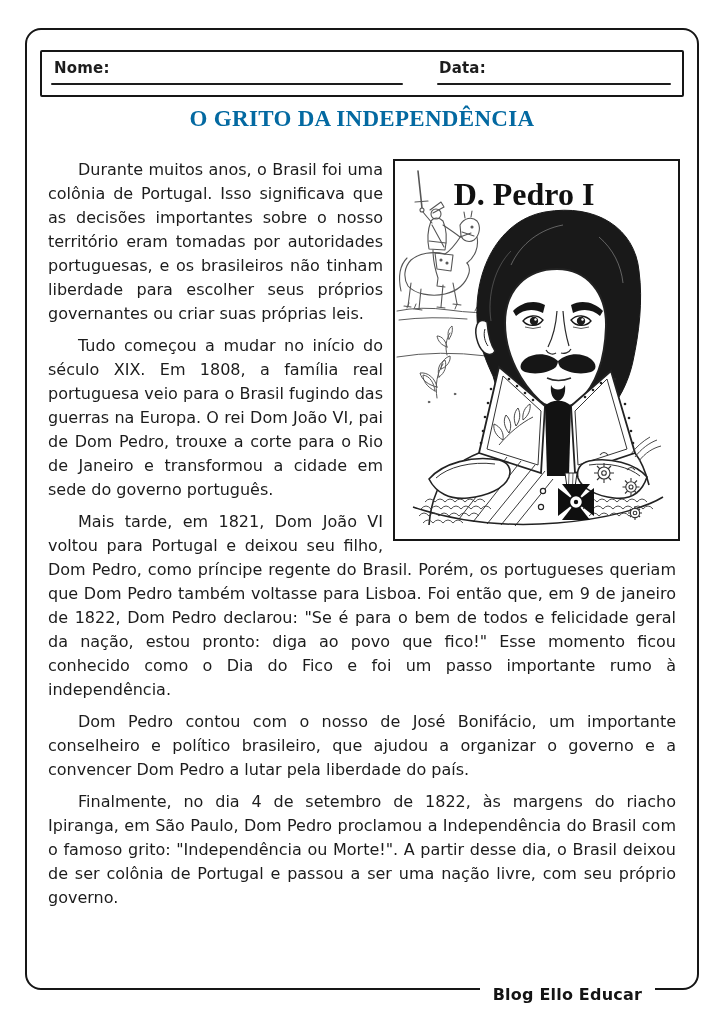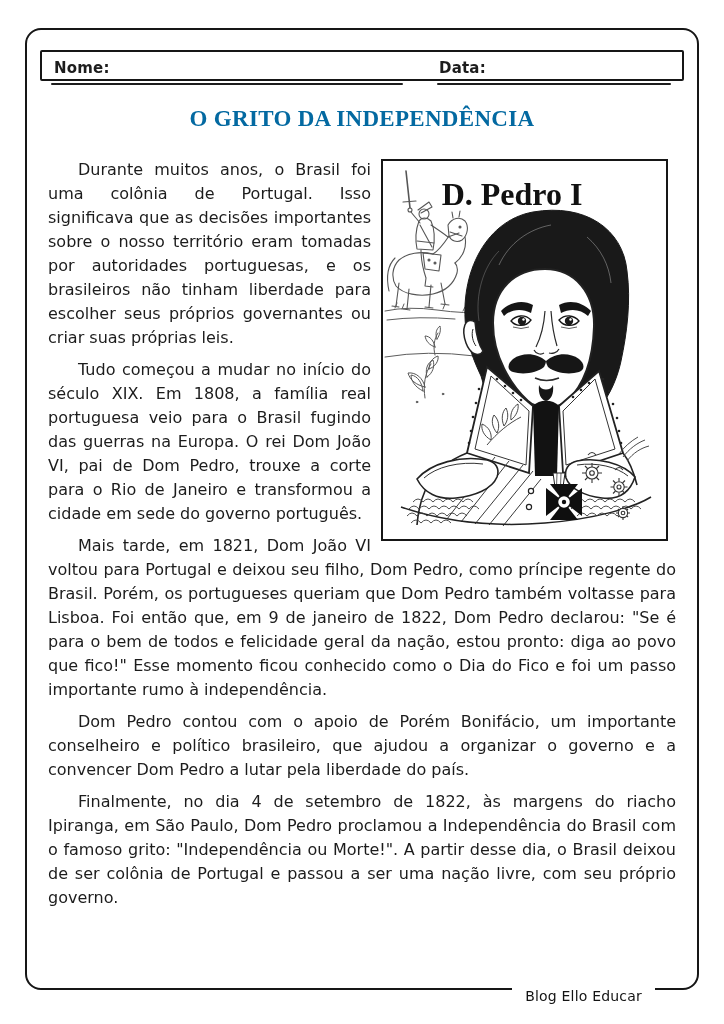--- a/index.html
+++ b/index.html
@@ -12,21 +12,21 @@
     overflow:hidden;
   }
   .frame {
     position:absolute; left:25px; top:28px;
     width:674px; height:962px;
     border:2.5px solid #161616;
     border-radius:16px;
     background:#ffffff;
   }
   .header-box {
-    position:absolute; left:13px; right:13px; top:20px; height:31px;
+    position:absolute; left:13px; right:13px; top:20px; height:47px;
     border:2px solid #161616; border-radius:2px;
   }
   .field-label {
     position:absolute; top:7px;
     font-size:15px; font-weight:600; color:#1d1d1d; letter-spacing:.2px;
   }
   .name-label { left:12px; }
   .date-label { left:397px;text-align:center; }
   .write-line {
     position:absolute; top:31px; height:0;
@@ -43,27 +43,27 @@
   .body-text {
     position:absolute; left:13px; right:13px; top:120px;
     font-size:16px; line-height:24px; text-align:justify;
     color:#1c1c1c;
   }
   .body-text p { margin:8px; text-indent:30px; }
   .pedro-figure {
     float:right;
     width:287px; height:382px;
     border:2px solid #161616;
-    margin:9px 16px 6px 10px;
+    margin:9px 4px 6px 10px;
     background:#fff;
   }
   .brand {
     position:absolute; right:42px; bottom:-16px;
     background:#ffffff; padding:0 13px;
-    font-size:14px; font-weight:400; color:#141414; letter-spacing:.2px;
+    font-size:16px; font-weight:700; color:#141414; letter-spacing:.2px;
     white-space:nowrap;
   }
 </style>
 </head>
 <body>
 
 <div class="frame">
 
   <div class="header-box">
     <span class="field-label name-label">Nome:</span>
@@ -267,18 +267,18 @@
           </g>
         </g>
 
         <text x="129" y="44" text-anchor="middle" font-family="Liberation Serif, DejaVu Serif, serif" font-size="32" font-weight="bold" fill="#111111">D. Pedro I</text>
       </svg>
     </figure>
 
     <p>Durante muitos anos, o Brasil foi uma colônia de Portugal. Isso significava que as decisões importantes sobre o nosso território eram tomadas por autoridades portuguesas, e os brasileiros não tinham liberdade para escolher seus próprios governantes ou criar suas próprias leis.</p>
     <p>Tudo começou a mudar no início do século XIX. Em 1808, a família real portuguesa veio para o Brasil fugindo das guerras na Europa. O rei Dom João VI, pai de Dom Pedro, trouxe a corte para o Rio de Janeiro e transformou a cidade em sede do governo português.</p>
     <p>Mais tarde, em 1821, Dom João VI voltou para Portugal e deixou seu filho, Dom Pedro, como príncipe regente do Brasil. Porém, os portugueses queriam que Dom Pedro também voltasse para Lisboa. Foi então que, em 9 de janeiro de 1822, Dom Pedro declarou: "Se é para o bem de todos e felicidade geral da nação, estou pronto: diga ao povo que fico!" Esse momento ficou conhecido como o Dia do Fico e foi um passo importante rumo à independência.</p>
-    <p>Dom Pedro contou com o apoio de Porém Bonifácio, um importante conselheiro e político brasileiro, que ajudou a organizar o governo e a convencer Dom Pedro a lutar pela liberdade do país.</p>
+    <p>Dom Pedro contou com o nosso de José Bonifácio, um importante conselheiro e político brasileiro, que ajudou a organizar o governo e a convencer Dom Pedro a lutar pela liberdade do país.</p>
     <p>Finalmente, no dia 4 de setembro de 1822, às margens do riacho Ipiranga, em São Paulo, Dom Pedro proclamou a Independência do Brasil com o famoso grito: "Independência ou Morte!". A partir desse dia, o Brasil deixou de ser colônia de Portugal e passou a ser uma nação livre, com seu próprio governo.</p>
   </div>
 
   <div class="brand">Blog Ello Educar</div>
 </div>
 
 </body></html>

